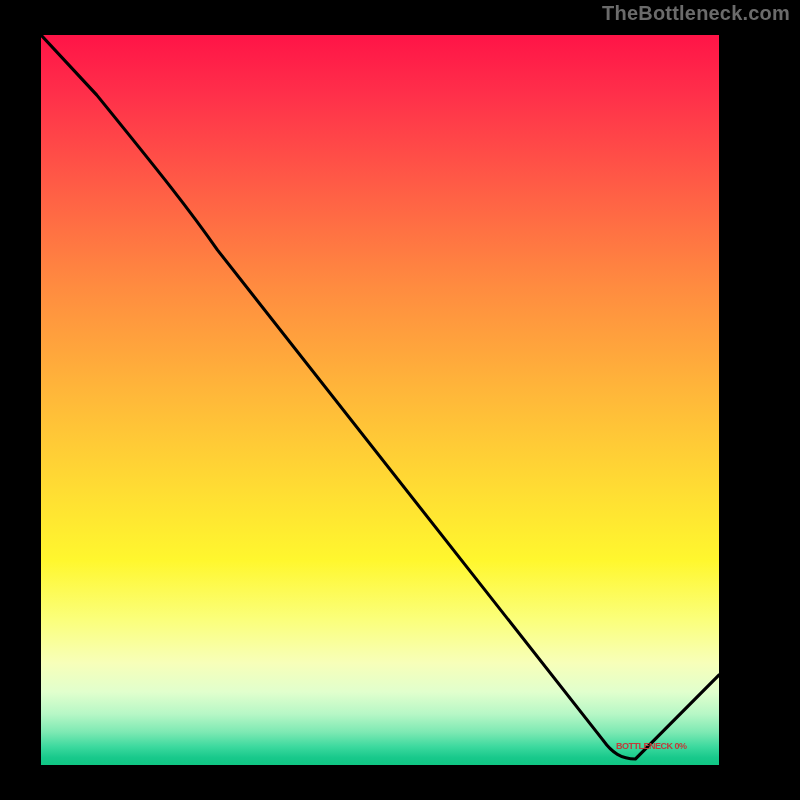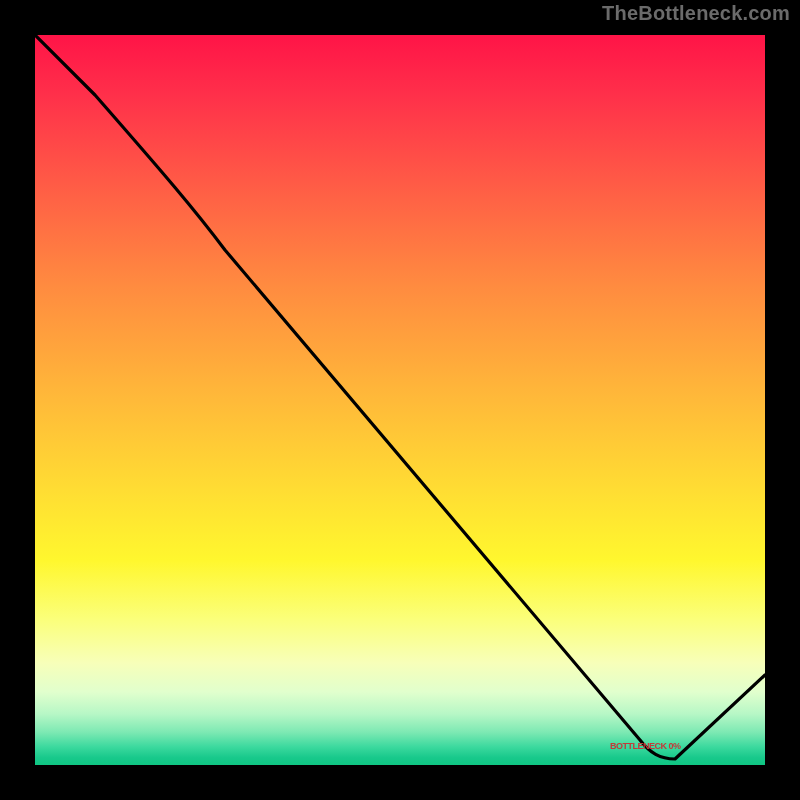--- a/index.html
+++ b/index.html
@@ -22,23 +22,23 @@
     top: 2px;
     right: 10px;
     color: #6b6b6b;
     font-size: 20px;
     font-weight: 600;
     letter-spacing: 0.2px;
     font-family: Arial, Helvetica, sans-serif;
   }
   .plot-area {
     position: absolute;
-    left: 35px;
+    left: 41px;
     top: 35px;
-    width: 730px;
+    width: 678px;
     height: 730px;
     overflow: hidden;
   }
   .gradient {
     position: absolute;
     inset: 0;
     background: linear-gradient(
       to bottom,
       #ff1447 0%,
       #ff2f4a 8%,

